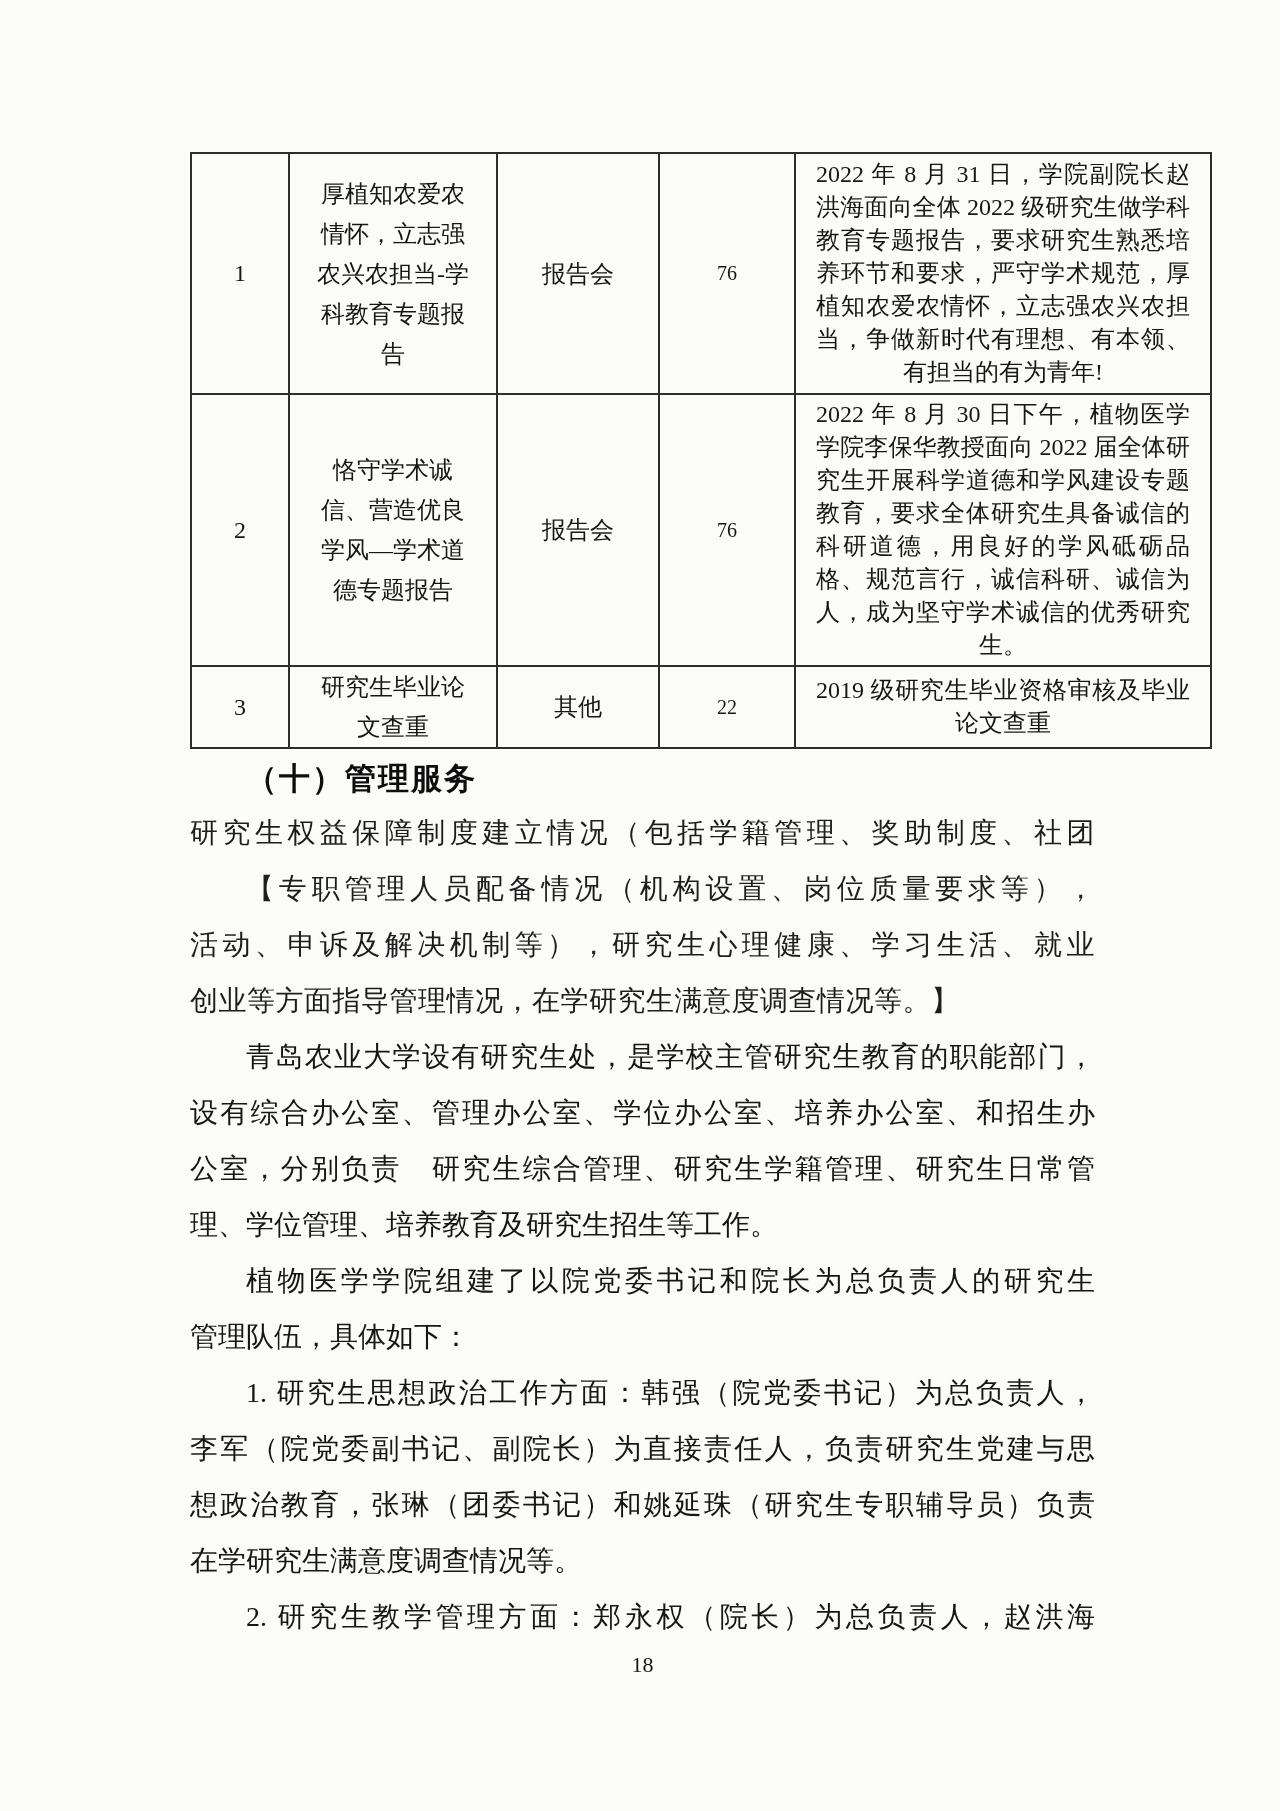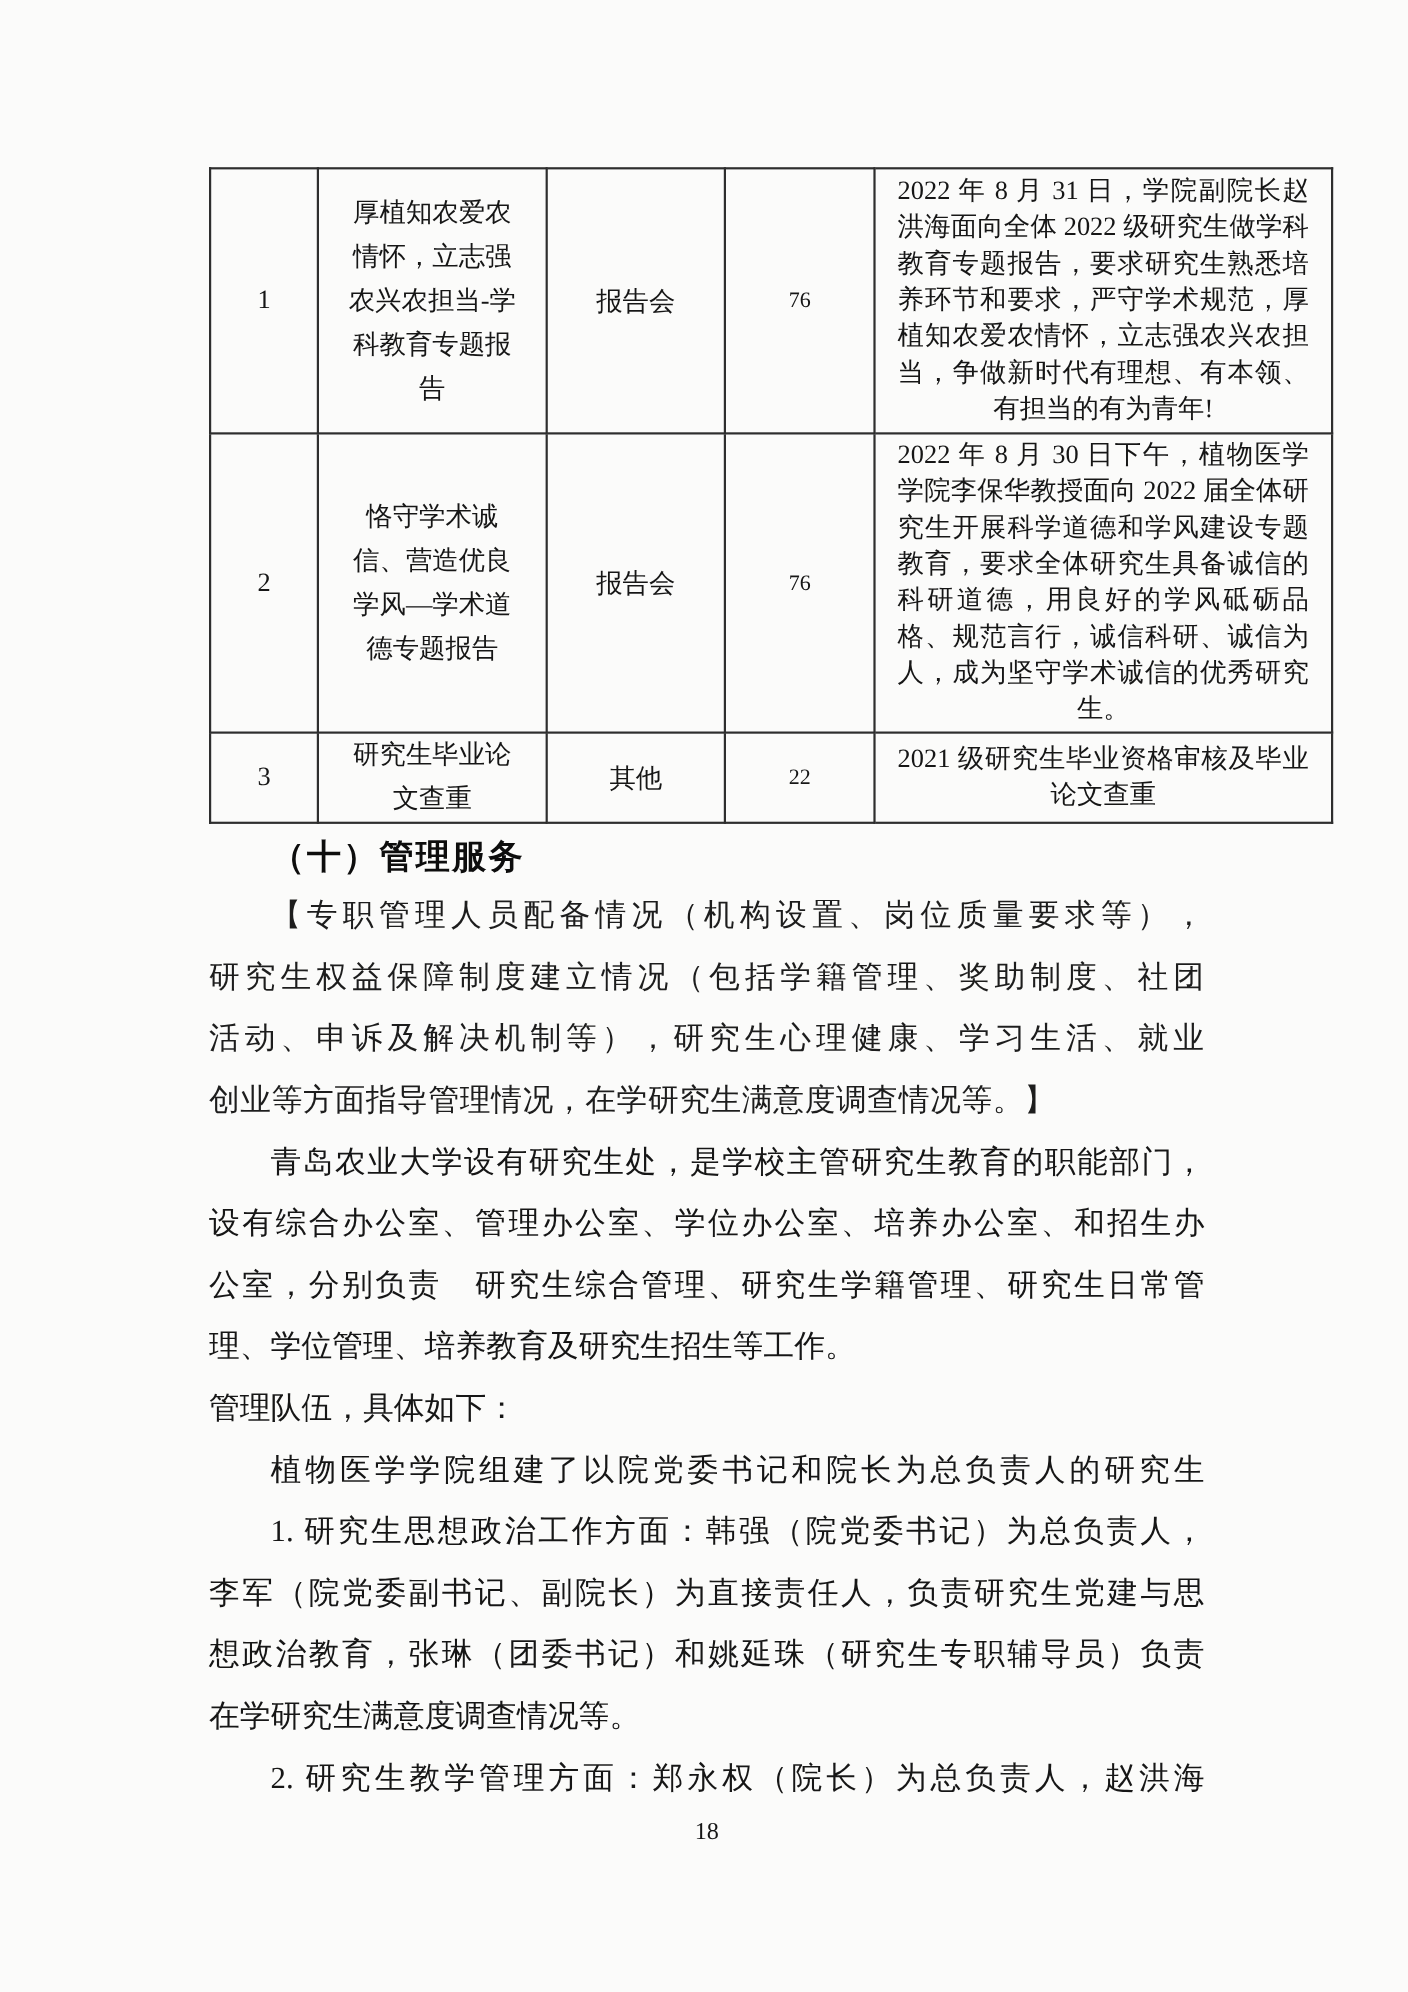--- a/index.html
+++ b/index.html
@@ -87,43 +87,43 @@
             <td class="c-title">恪守学术诚信、营造优良学风—学术道德专题报告</td>
             <td class="c-type">报告会</td>
             <td class="c-count">76</td>
             <td class="c-detail">2022 年 8 月 30 日下午，植物医学学院李保华教授面向 2022 届全体研究生开展科学道德和学风建设专题教育，要求全体研究生具备诚信的科研道德，用良好的学风砥砺品格、规范言行，诚信科研、诚信为人，成为坚守学术诚信的优秀研究生。</td>
           </tr>
           <tr style="height: 82px;">
             <td class="c-no">3</td>
             <td class="c-title">研究生毕业论文查重</td>
             <td class="c-type">其他</td>
             <td class="c-count">22</td>
-            <td class="c-detail">2021 级研究生毕业资格审核及毕业论文查重</td>
+            <td class="c-detail">2019 级研究生毕业资格审核及毕业论文查重</td>
           </tr>
         </tbody>
     </table>
 
     <div class="heading">（十）管理服务</div>
 
     <div class="body-text">
         <div class="para kaiti">
+          <div class="line just">研究生权益保障制度建立情况（包括学籍管理、奖助制度、社团</div>
           <div class="line ind just">【专职管理人员配备情况（机构设置、岗位质量要求等），</div>
-          <div class="line just">研究生权益保障制度建立情况（包括学籍管理、奖助制度、社团</div>
           <div class="line just">活动、申诉及解决机制等），研究生心理健康、学习生活、就业</div>
           <div class="line">创业等方面指导管理情况，在学研究生满意度调查情况等。】</div>
         </div>
         <div class="para">
           <div class="line ind just">青岛农业大学设有研究生处，是学校主管研究生教育的职能部门，</div>
           <div class="line just">设有综合办公室、管理办公室、学位办公室、培养办公室、和招生办</div>
           <div class="line just">公室，分别负责　研究生综合管理、研究生学籍管理、研究生日常管</div>
           <div class="line">理、学位管理、培养教育及研究生招生等工作。</div>
         </div>
         <div class="para">
+          <div class="line ind just">植物医学学院组建了以院党委书记和院长为总负责人的研究生</div>
           <div class="line">管理队伍，具体如下：</div>
-          <div class="line ind just">植物医学学院组建了以院党委书记和院长为总负责人的研究生</div>
         </div>
         <div class="para">
           <div class="line ind just">1. 研究生思想政治工作方面：韩强（院党委书记）为总负责人，</div>
           <div class="line just">李军（院党委副书记、副院长）为直接责任人，负责研究生党建与思</div>
           <div class="line just">想政治教育，张琳（团委书记）和姚延珠（研究生专职辅导员）负责</div>
           <div class="line">在学研究生满意度调查情况等。</div>
         </div>
         <div class="para">
           <div class="line ind just">2. 研究生教学管理方面：郑永权（院长）为总负责人，赵洪海</div>
         </div>

